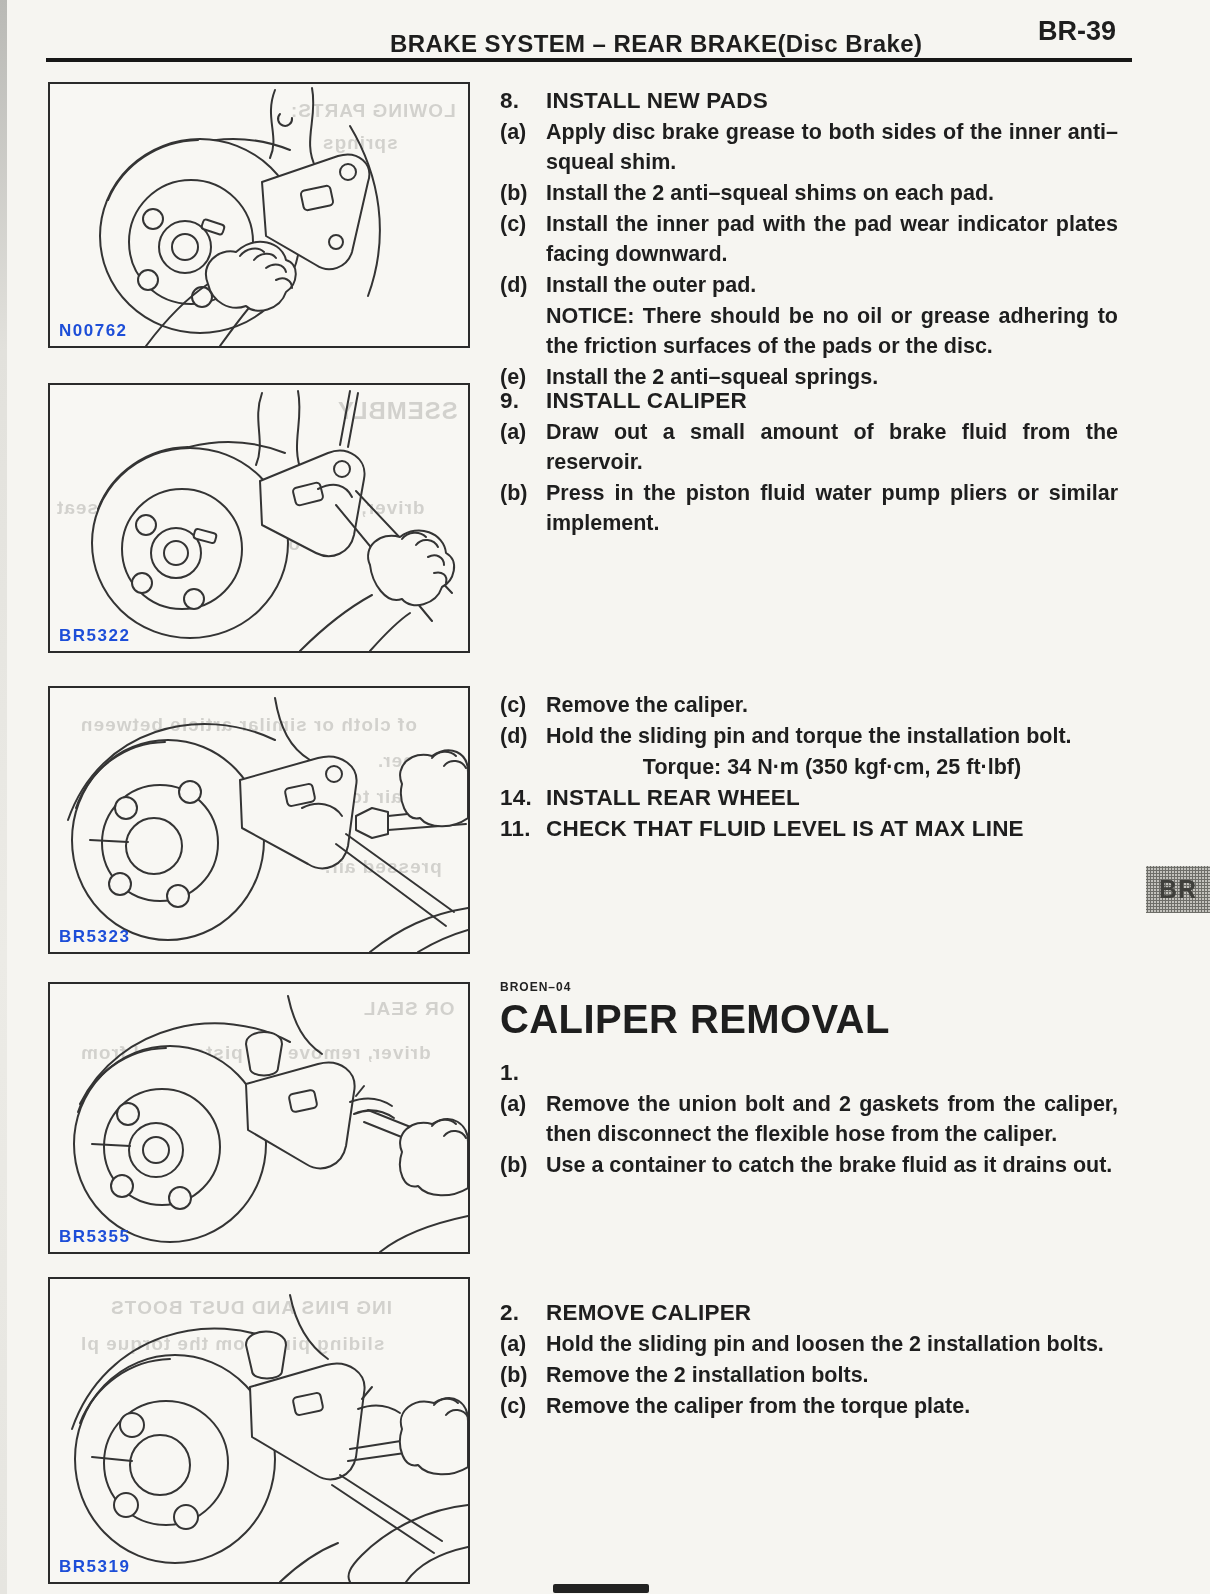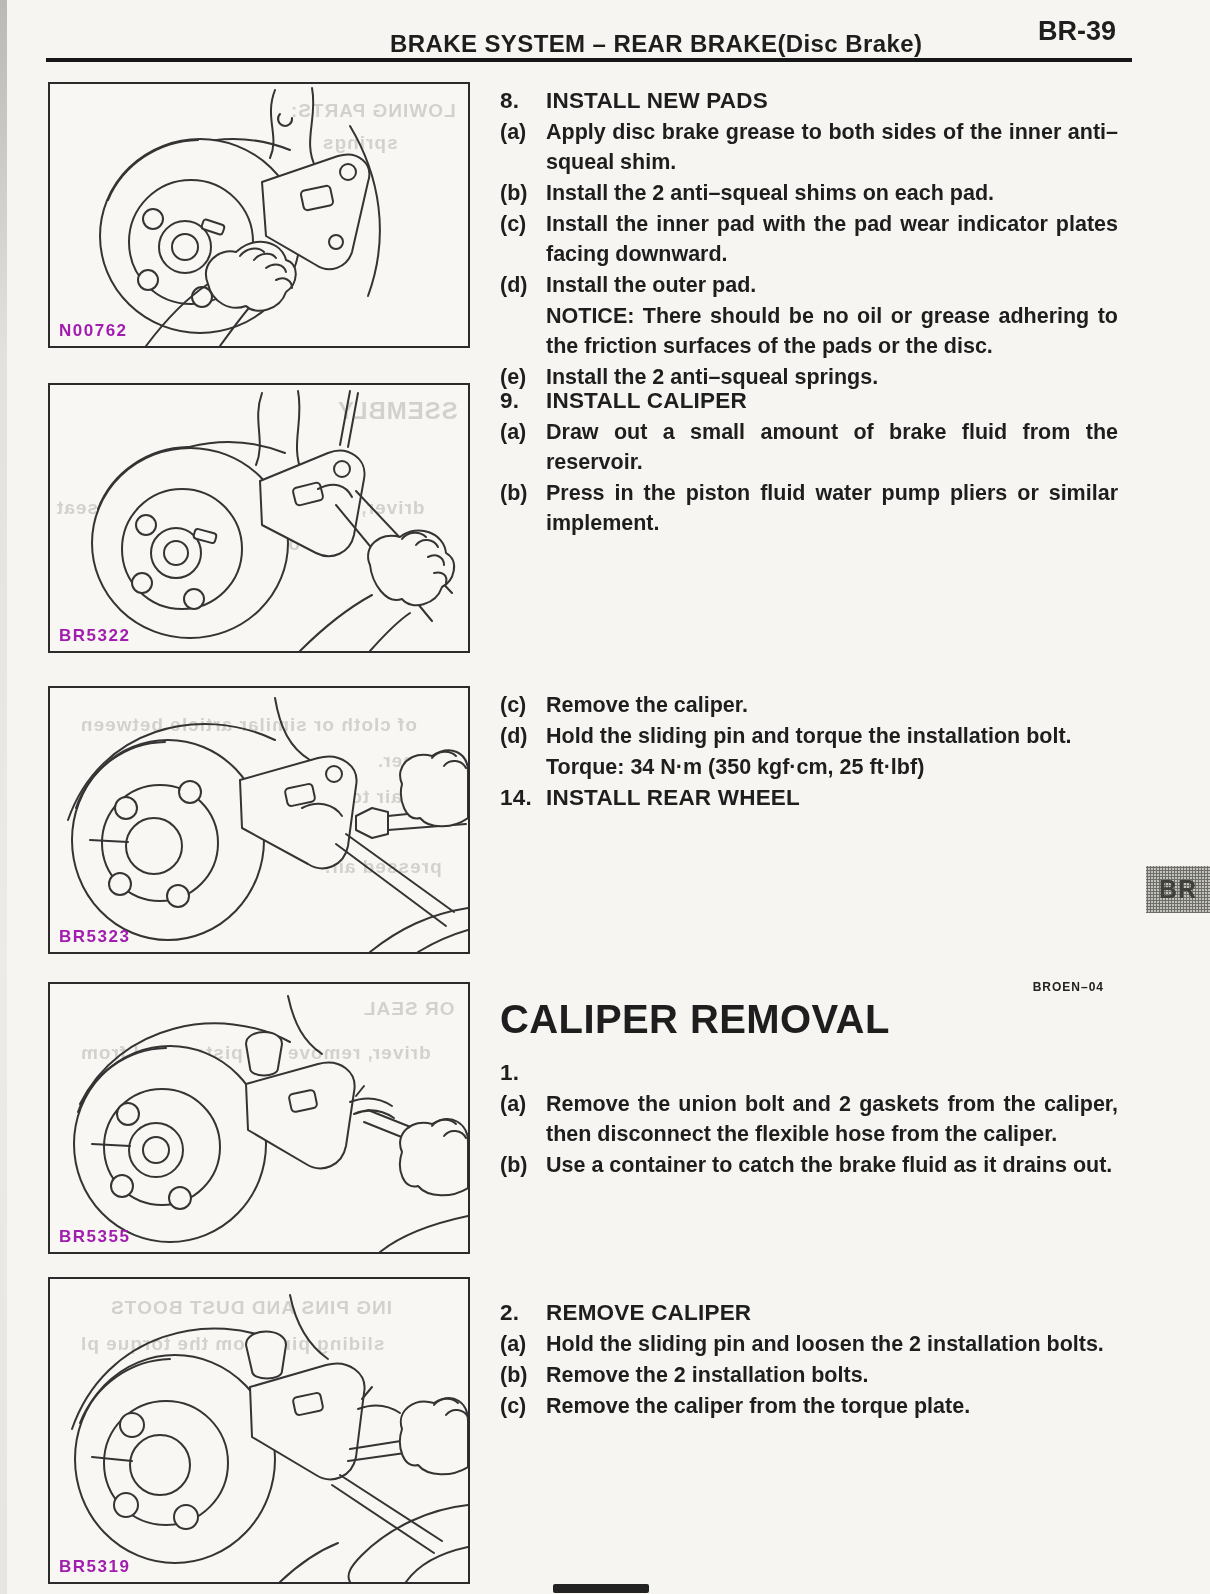--- a/index.html
+++ b/index.html
@@ -13,39 +13,39 @@
   
   .hdr-title{position:absolute;left:342px;top:30px;font-size:24px;font-weight:700;
     letter-spacing:.4px;white-space:nowrap;margin-left:48px;}
   .hdr-title .sub{font-weight:700;}
   .hdr-page{position:absolute;left:1038px;top:16px;font-size:27px;font-weight:700;}
   .hdr-rule{position:absolute;left:46px;top:58px;width:1086px;height:4px;background:#171717;}
   
   .fig{position:absolute;left:48px;width:418px;border:2px solid #2b2b2b;background:#f8f7f3;}
   .fig svg{position:absolute;left:0;top:0;width:100%;height:100%;}
   .fig .lbl{position:absolute;left:9px;bottom:5px;font-size:17px;font-weight:700;
-    letter-spacing:1.5px;color:#a21caf;}
+    letter-spacing:1.5px;color:#1d4ed8;}
   #fig1{top:82px;height:262px;} #fig2{top:383px;height:266px;}
   #fig3{top:686px;height:264px;} #fig4{top:982px;height:268px;}
   #fig5{top:1277px;height:303px;}
   .fig svg *{stroke:#343434;stroke-width:2;fill:none;stroke-linecap:round;stroke-linejoin:round;}
   .fig svg .fp{fill:#f8f7f3;}
   .ghost{position:absolute;font-weight:700;color:#7d7d78;opacity:.30;
     transform:scaleX(-1);white-space:nowrap;font-size:19px;letter-spacing:1px;}
   
   .col{position:absolute;left:500px;width:618px;font-size:21.5px;line-height:30px;font-weight:700;}
   .step{display:flex;align-items:flex-start;margin-bottom:1px;}
   .step .m{flex:0 0 46px;}
   .step .t{flex:1;text-align:justify;}
   .sec-h{display:flex;font-size:22.5px;letter-spacing:.2px;margin-bottom:1px;}
   .sec-h .m{flex:0 0 46px;}
   .note .t{text-align:justify;}
   #blk8{top:86px;} #blk9{top:386px;} #blkC{top:690px;}
   #blkRem{top:972px;} #blk2{top:1298px;}
-  .code{text-align:right;font-size:12px;font-weight:700;letter-spacing:1px;
+  .code{text-align:left;font-size:12px;font-weight:700;letter-spacing:1px;
     padding-right:14px;margin-bottom:0;color:#222;}
   .removal-h{font-size:40px;font-weight:700;letter-spacing:.4px;margin:2px 0 24px 0;}
   
   .br-tab{position:absolute;left:1146px;top:866px;width:64px;height:47px;
     background-color:#c3c2bd;
     background-image:radial-gradient(#6e6e69 1px, transparent 1.2px);
     background-size:3px 3px;
     display:flex;align-items:center;justify-content:center;
     font-size:25px;font-weight:700;color:#3f3f3b;letter-spacing:1px;}
   .smudge{position:absolute;left:553px;top:1584px;width:96px;height:9px;
@@ -282,25 +282,29 @@
   <div class="step">
     <span class="m">(c)</span>
     <span class="t">Remove the caliper.</span>
   </div>
   <div class="step">
     <span class="m">(d)</span>
     <span class="t">Hold the sliding pin and torque the installation bolt.</span>
   </div>
   <div class="step note">
     <span class="m"></span>
-    <span class="t" style="text-align:left;">Torque: 34 N·m (350 kgf·cm, 25 ft·lbf)</span>
+    <span class="t" style="text-align:center;">Torque: 34 N·m (350 kgf·cm, 25 ft·lbf)</span>
   </div>
   <div class="sec-h">
     <span class="m">14.</span>
     <span class="t">INSTALL REAR WHEEL</span>
+  </div>
+  <div class="sec-h">
+    <span class="m">11.</span>
+    <span class="t">CHECK THAT FLUID LEVEL IS AT MAX LINE</span>
   </div>
 </div>
 
 <div class="col" id="blkRem">
   <div class="code">BROEN–04</div>
   <div class="removal-h">CALIPER REMOVAL</div>
   <div class="sec-h">
     <span class="m">1.</span>
   </div>
   <div class="step">

